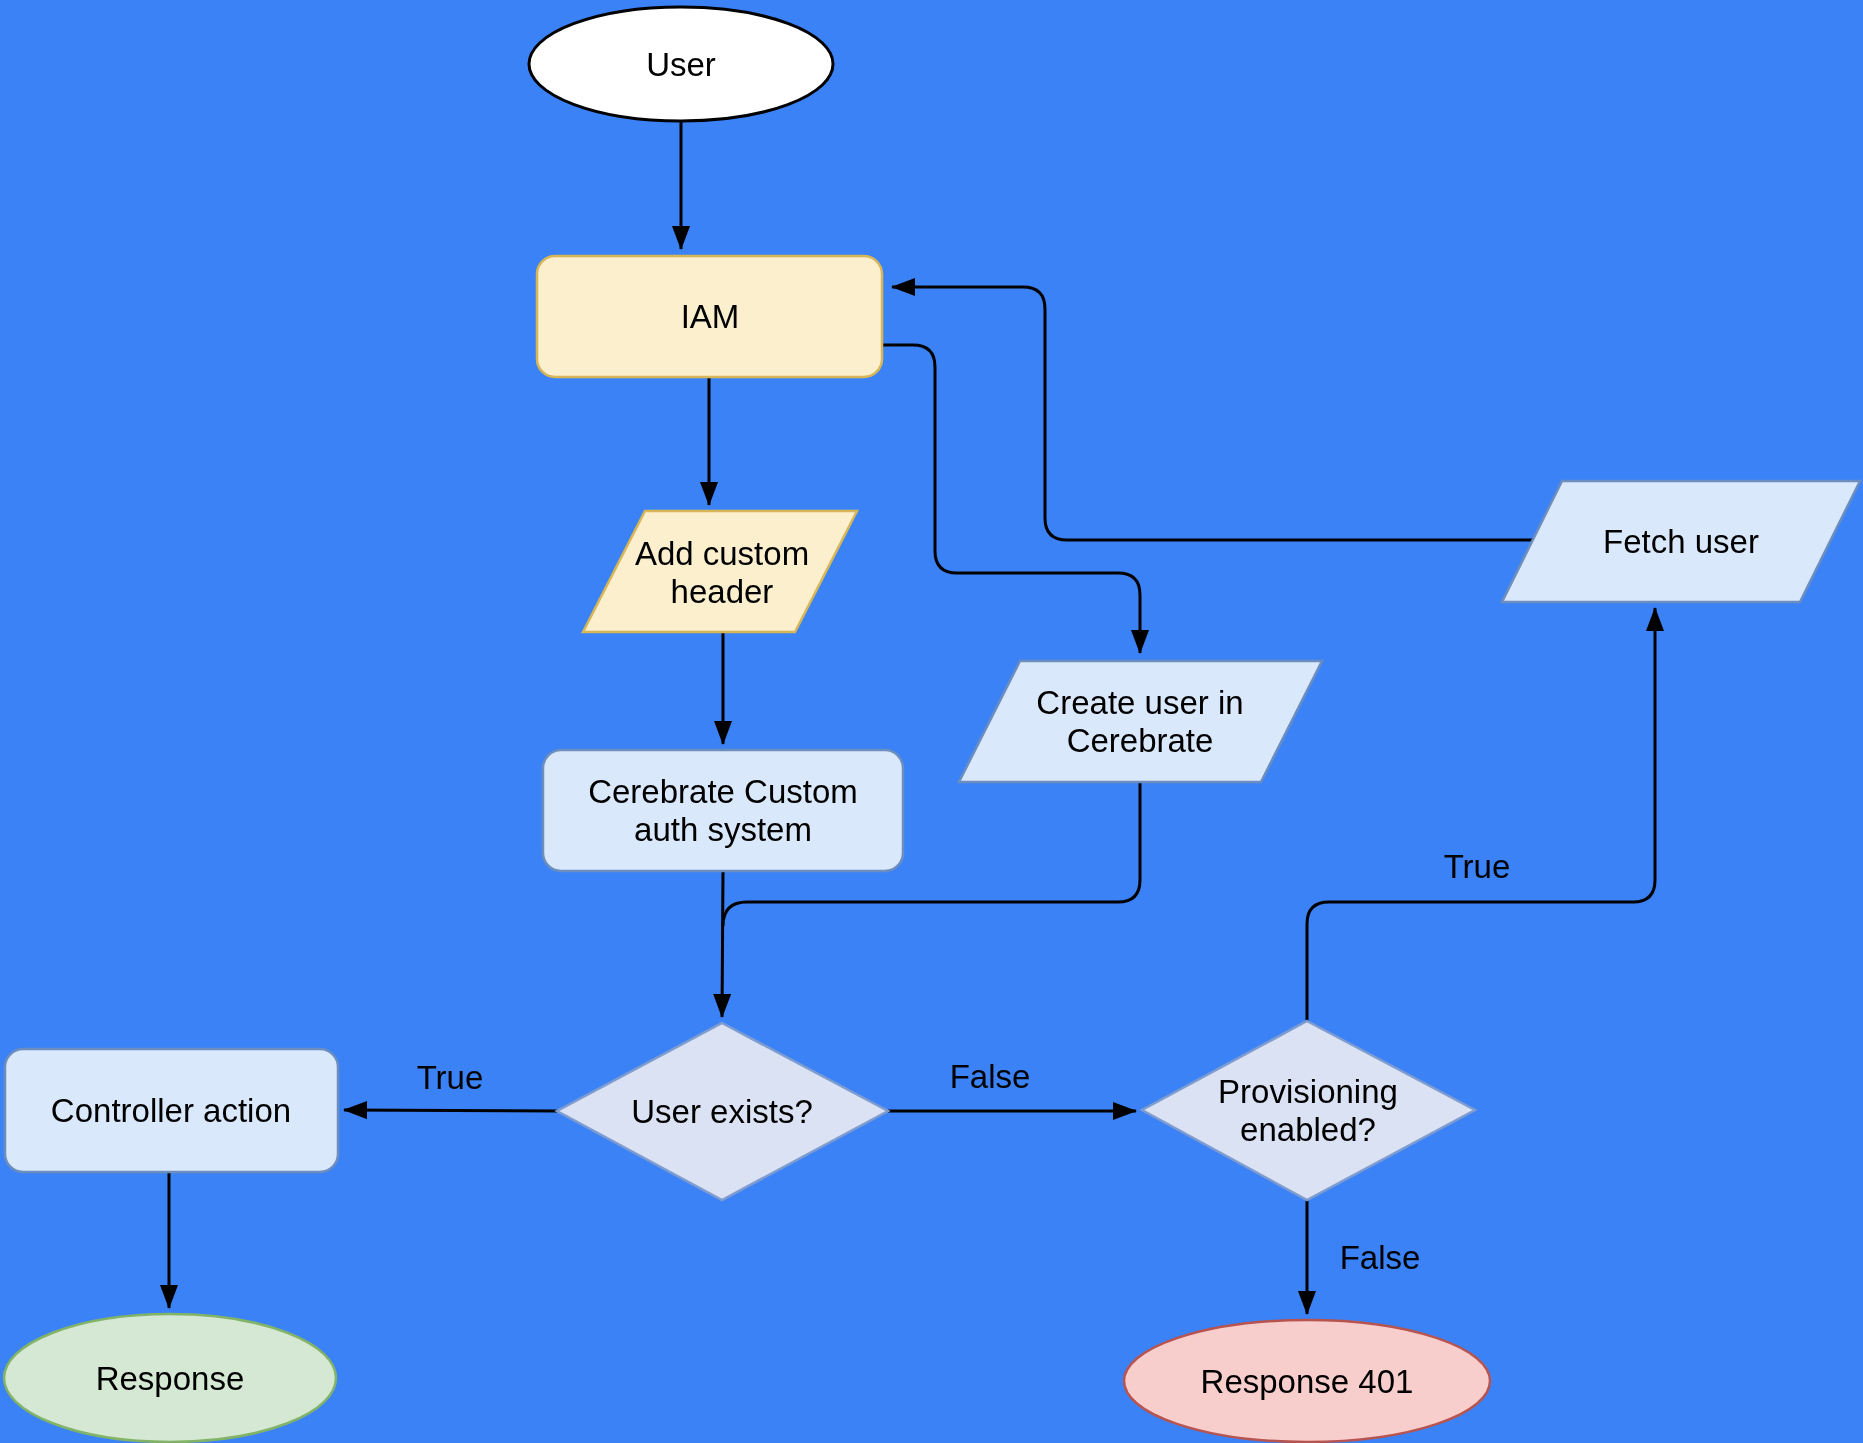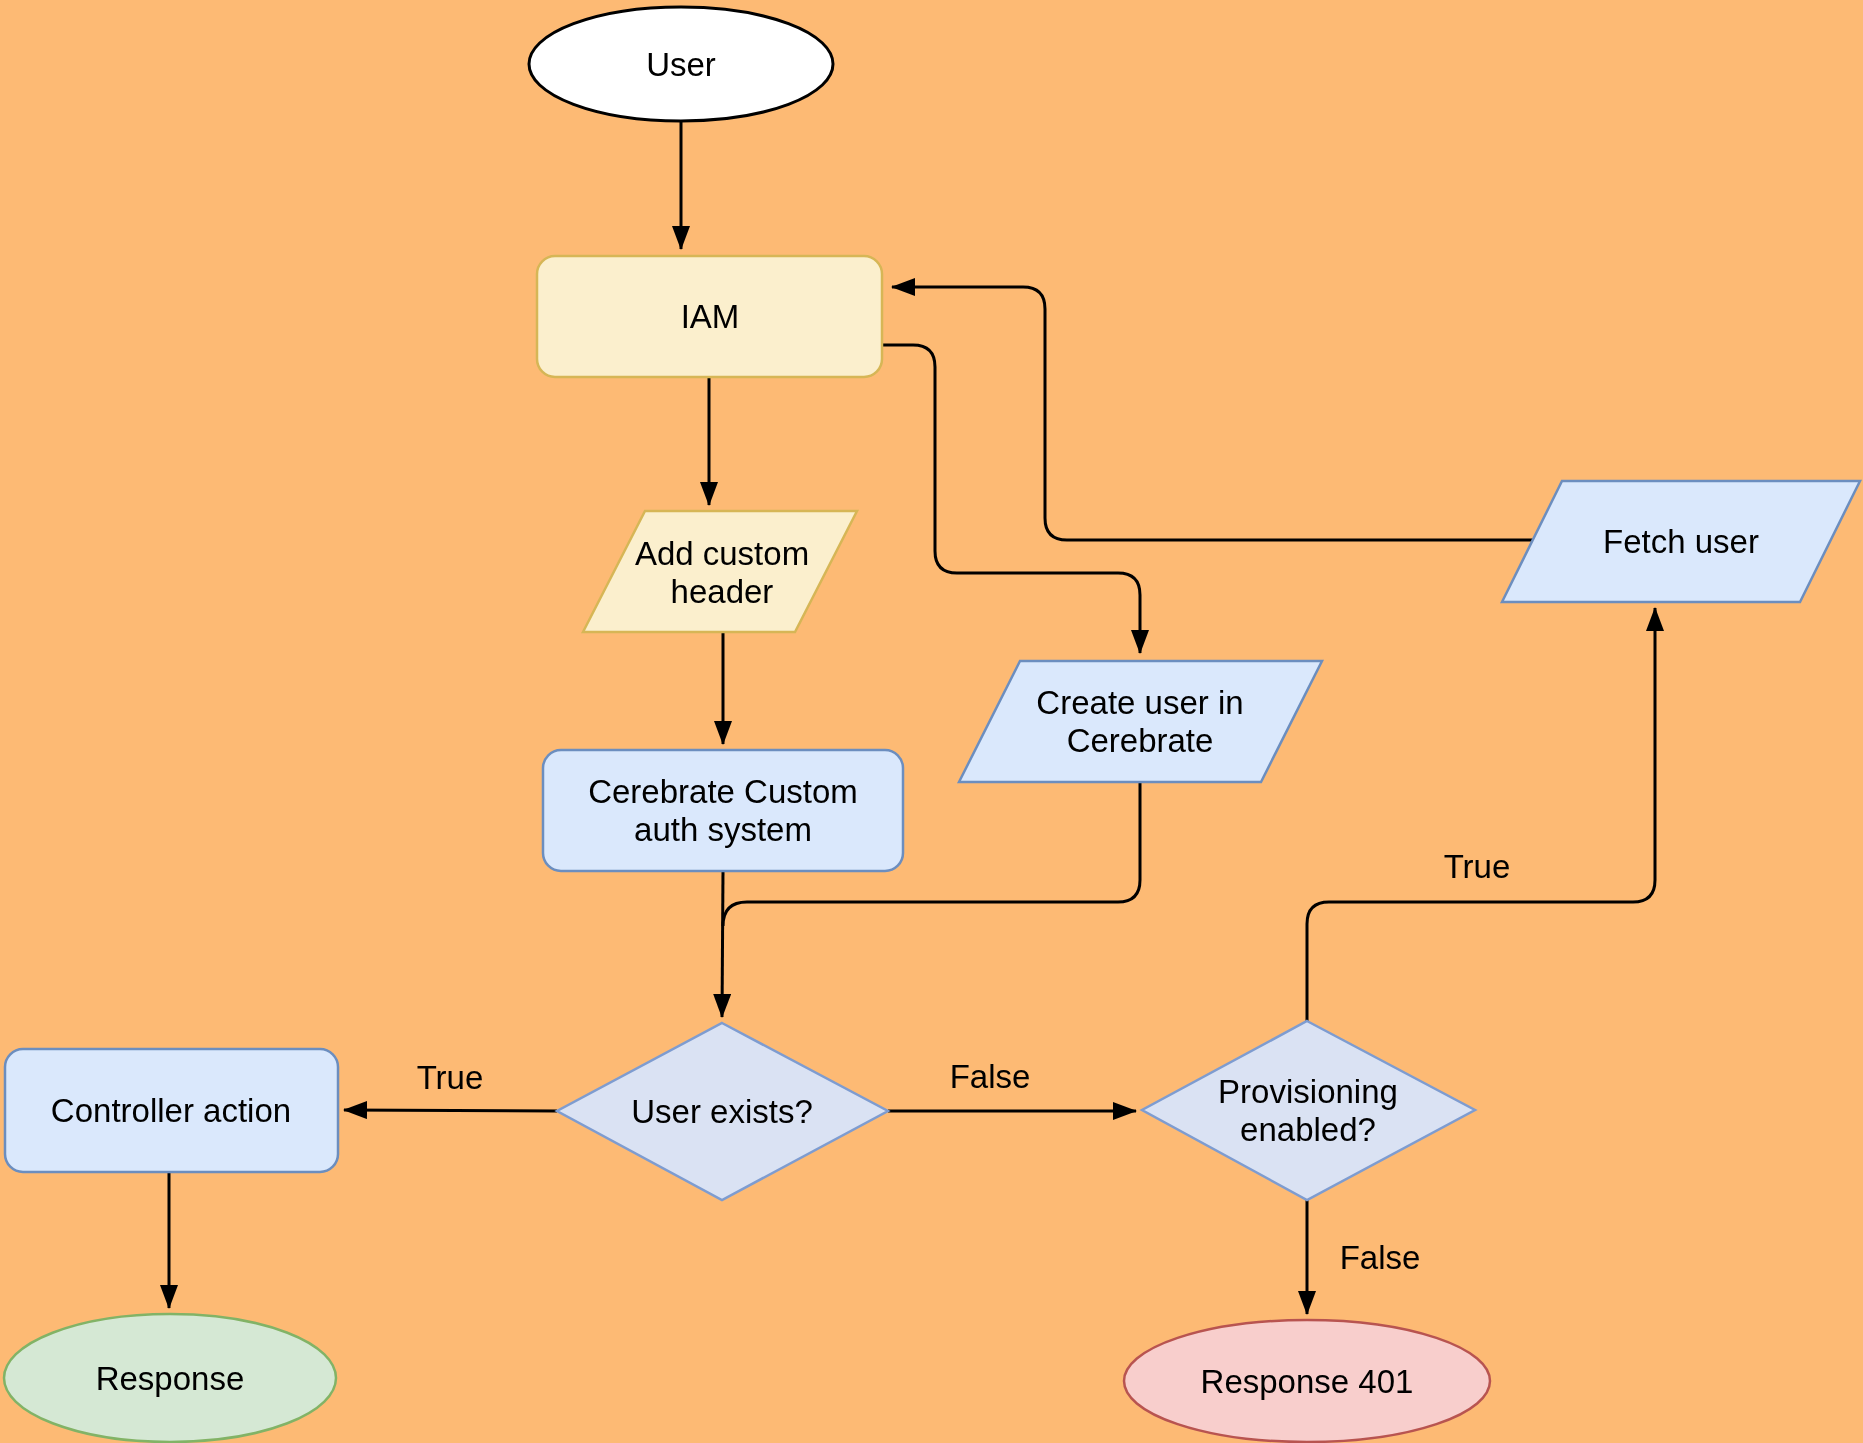--- a/index.html
+++ b/index.html
@@ -3,21 +3,21 @@
 <meta charset="utf-8">
 <style>
   html, body {
     margin: 0;
     padding: 0;
     background: #ffffff;
   }
   .canvas-wrap {
     width: 1863px;
     height: 1443px;
-    background: #fdba74;
+    background: #3b82f6;
     position: relative;
     overflow: hidden;
   }
   svg { display: block; }
   .shape {
     stroke-width: 2.5;
   }
   .terminator-start {
     stroke: #000000;
     stroke-width: 3;

